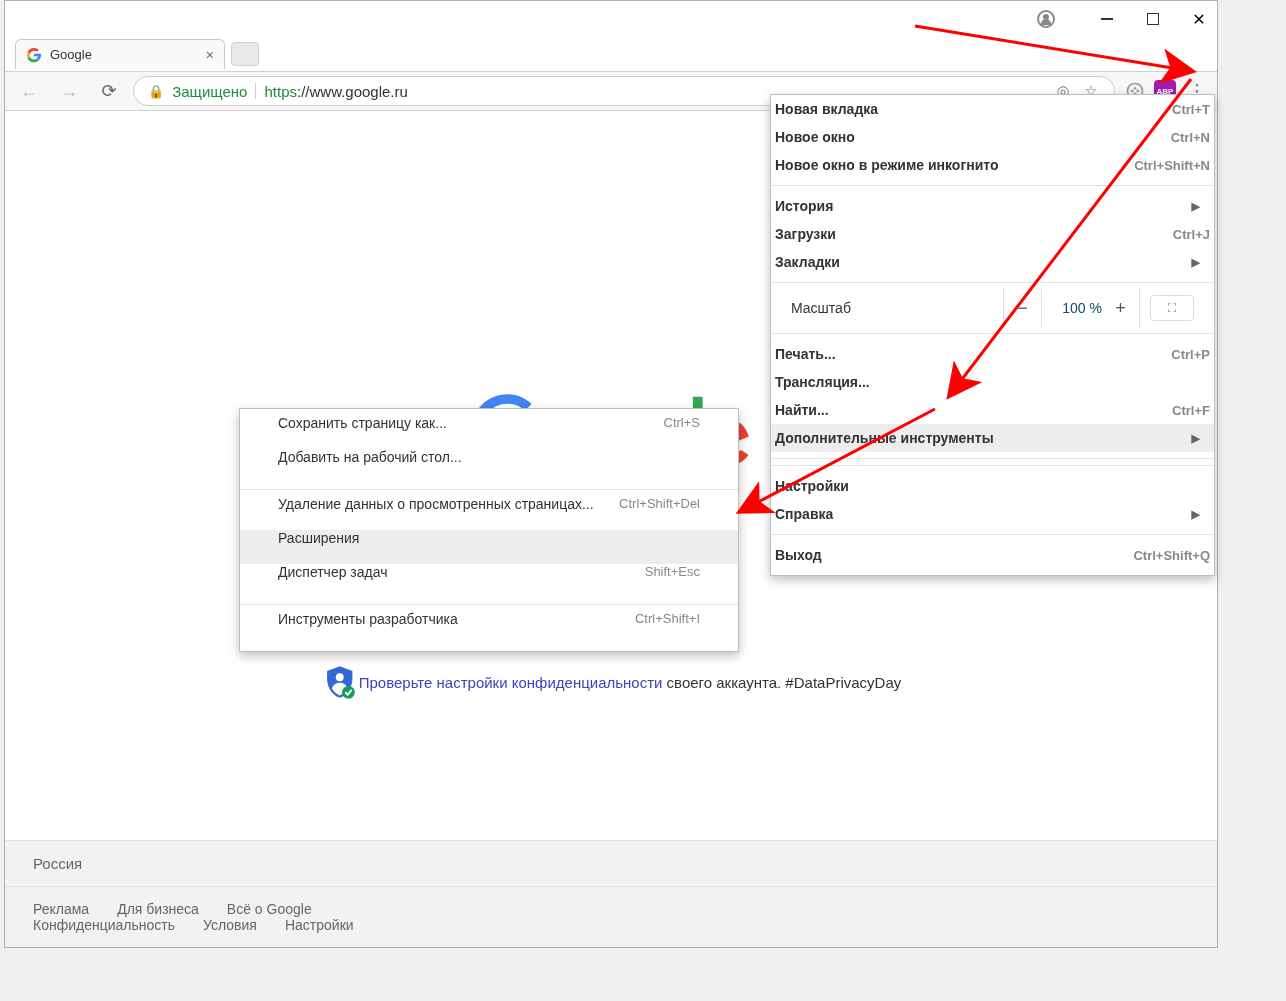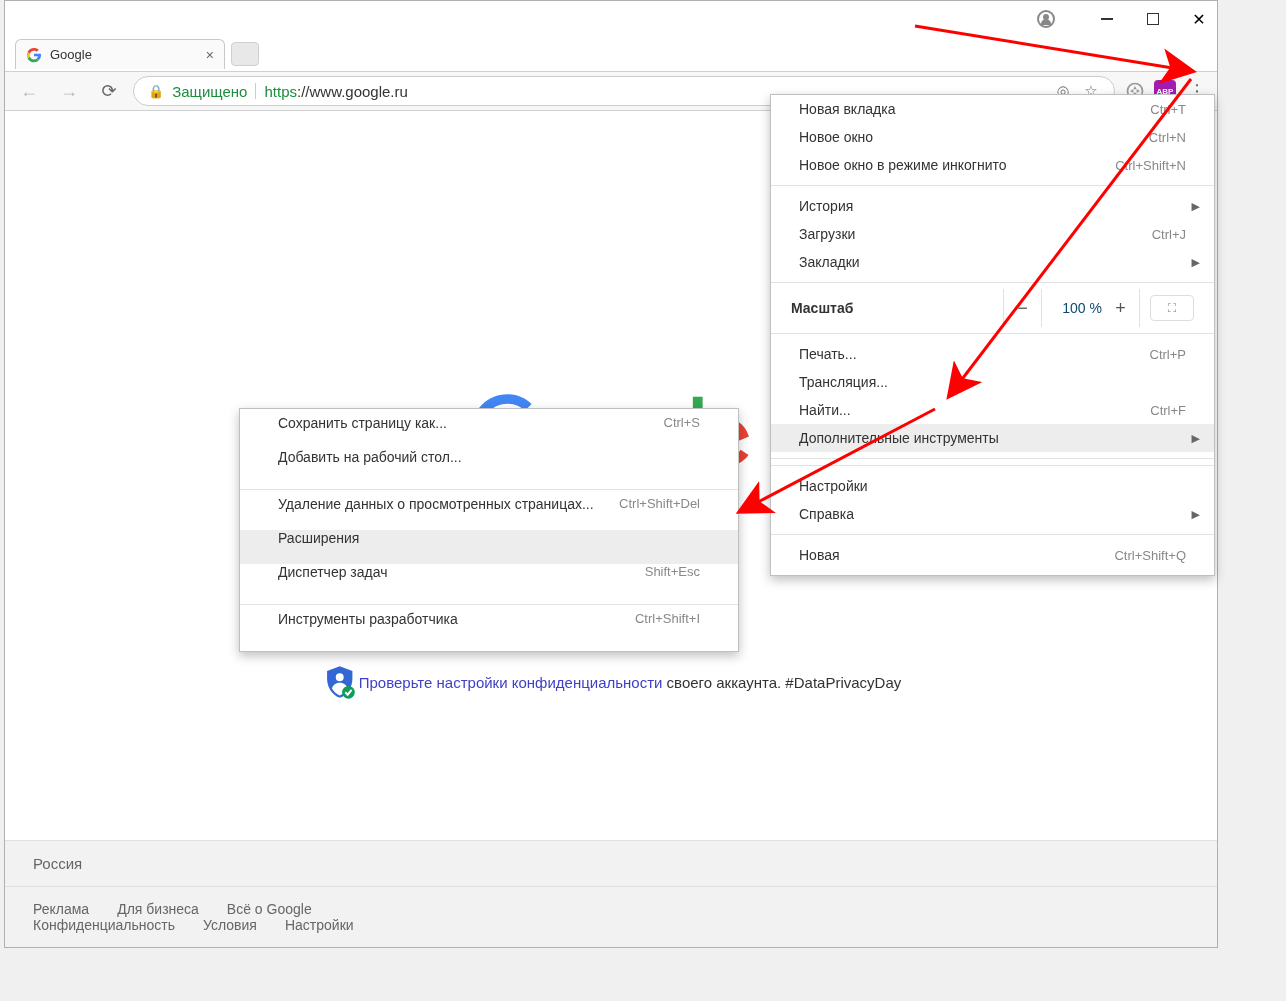--- a/index.html
+++ b/index.html
@@ -57,28 +57,28 @@
 
 
 .footer { position:absolute; left:0; right:0; bottom:0; background:#f2f2f2; border-top:1px solid #e0e0e0; }
 .footer-top { padding: 14px 28px; color:#666; font-size:15px; border-bottom:1px solid #e0e0e0; }
 .footer-bottom { padding: 14px 28px; display:flex; justify-content:flex-end; font-size:14px; color:#666;flex-direction:column; }
 .footer-links { display:flex; gap:28px; }
 .footer-links span { cursor:pointer; }
 
 
 .ctx-menu { position:absolute; top:93px; left:765px; width:445px; background:#fff; border:1px solid #bfbfbf; box-shadow:0 4px 10px rgba(0,0,0,0.25); font-size:14px; color:#333; padding-bottom:6px; z-index:20; }
-.ctx-item { height:28px; display:flex; align-items:center; padding:0 28px; cursor:pointer; position:relative; }
+.ctx-item { height:28px; display:flex; align-items:center; padding:0 4px; cursor:pointer; position:relative;font-weight:bold; }
 .ctx-item:hover, .ctx-item.hovered { background:#ededed; }
 .ctx-shortcut { margin-left:auto; color:#888; font-size:13px; }
 .ctx-chevron { position:absolute; right:14px; color:#666; font-size:11px; }
 .ctx-sep { height:1px; background:#e2e2e2; margin:6px 0; }
 
 .zoom-row { height:38px; display:flex; align-items:center; padding:0 20px; }
-.zoom-label { flex:1;font-weight:bold; }
+.zoom-label { flex:1; }
 .zoom-ctrl { display:flex; align-items:center; border-left:1px solid #e0e0e0; height:100%; }
 .zoom-btn { width:38px; height:100%; display:flex; align-items:center; justify-content:center; font-size:18px; color:#555; border-right:1px solid #e0e0e0; cursor:pointer; }
 .zoom-val { width:60px; text-align:right; color:#0c4a6e; }
 .fullscreen-btn { width:44px; height:26px; margin-left:10px; border:1px solid #ddd; border-radius:4px; display:flex; align-items:center; justify-content:center; color:#888; font-size:12px; cursor:pointer; }
 
 .edit-row { display:flex; align-items:center; height:40px; padding-left:20px; }
 .edit-label { width:90px; }
 .edit-cells { display:flex; flex:1; height:100%; border-left:1px solid #e0e0e0; border-top:1px solid #e0e0e0; border-bottom:1px solid #e0e0e0; }
 .edit-cell { flex:1; display:flex; align-items:center; justify-content:center; border-right:1px solid #e0e0e0; font-size:14px; cursor:pointer; }
 .edit-cell:last-child { border-right:none; }
@@ -250,21 +250,21 @@
     <div class="ctx-sep"></div>
     <div class="ctx-item">
         <span>Настройки</span>
       </div>
     <div class="ctx-item">
         <span>Справка</span>
         <span class="ctx-chevron">▶</span>
       </div>
     <div class="ctx-sep"></div>
     <div class="ctx-item">
-        <span>Новая</span>
+        <span>Выход</span>
         <span class="ctx-shortcut">Ctrl+Shift+Q</span>
       </div>
   </div>
 
   <div class="sub-menu">
     <div class="sub-item">
         <span>Сохранить страницу как...</span>
         <span class="sub-shortcut">Ctrl+S</span>
       </div>
     <div class="sub-item">

